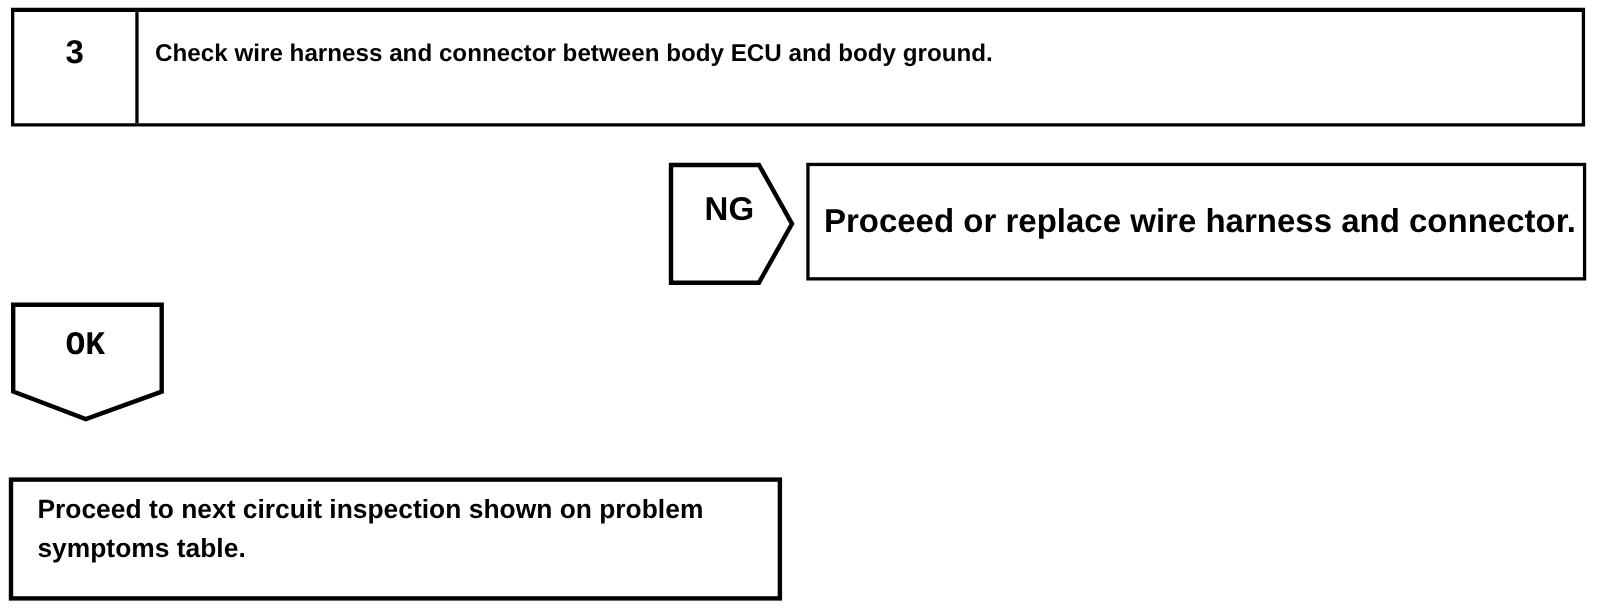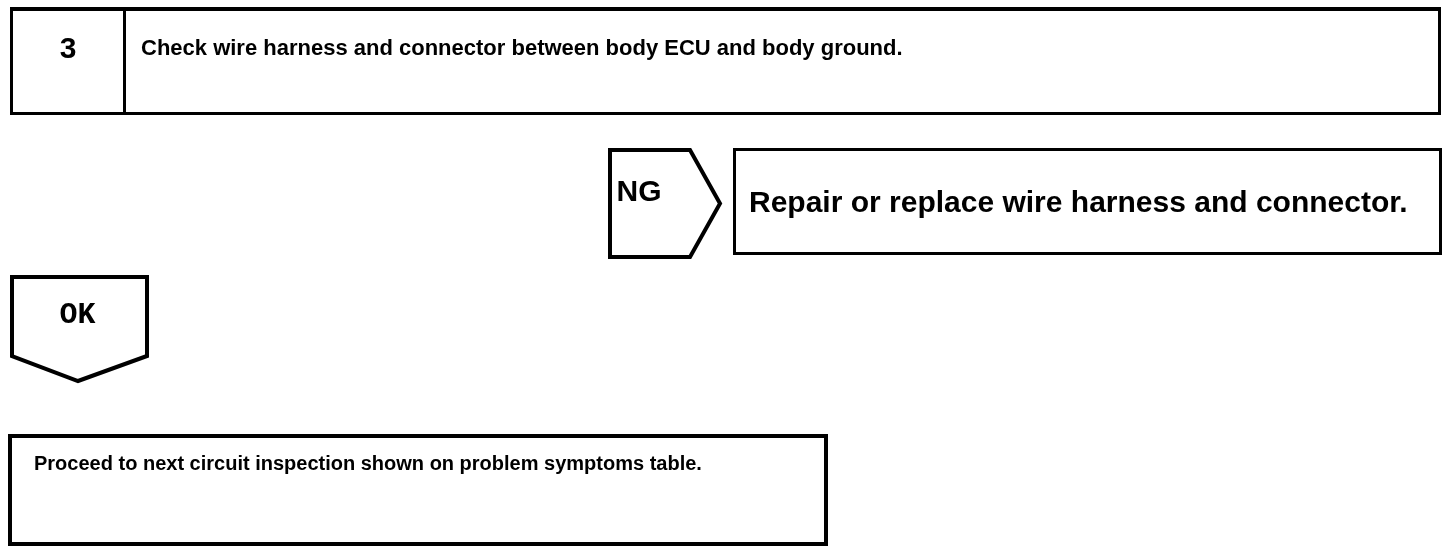--- a/index.html
+++ b/index.html
@@ -50,55 +50,55 @@
     width: 709px; height: 107px;
     display: flex;
     align-items: center;
     padding-left: 13px;
     font-size: 30px;
     white-space: nowrap;
   }
   
   .action-box-ok {
     left: 8px; top: 434px;
-    width: 820px; height: 112px;
+    width: 703px; height: 112px;
     border-width: 4px;
     padding: 8px 34px 0 22px;
-    font-size: 20px;
+    font-size: 24px;
     line-height: 35px;
   }
   .shape { position: absolute; display: block; }
   .ng-shape { left: 604px; top: 144px; }
   .ok-shape { left: 4px; top: 271px; }
   .shape-label {
     position: absolute;
     display: flex;
     align-items: center;
     justify-content: center;
     font-size: 30px;
   }
-  .ng-label { left: 584px; top: 148px; width: 110px; height: 86px; }
+  .ng-label { left: 608px; top: 148px; width: 110px; height: 86px; }
   .ok-label { left: 10px; top: 275px; width: 135px; height: 80px; font-family: Liberation Mono, monospace; }
 </style>
 </head>
 <body>
 
 <div class="canvas">
 
   <div class="box step-box">
     <div class="step-number-cell">3</div>
     <div class="step-instruction-cell">Check wire harness and connector between body ECU and body ground.</div>
   </div>
 
   <svg class="shape ng-shape" width="120" height="116" viewBox="0 0 120 116">
     <polygon points="6,6 86,6 116,59.5 86,113 6,113" fill="#ffffff" stroke="#000000" stroke-width="4" stroke-linejoin="miter"></polygon>
   </svg>
   <div class="shape-label ng-label">NG</div>
 
-  <div class="box action-box-ng">Repair or replace wire harness and connector.</div>
+  <div class="box action-box-ng">Proceed or replace wire harness and connector.</div>
 
   <svg class="shape ok-shape" width="150" height="114" viewBox="0 0 150 114">
     <polygon points="8,6 143,6 143,85 74,110 8,85" fill="#ffffff" stroke="#000000" stroke-width="4" stroke-linejoin="miter"></polygon>
   </svg>
   <div class="shape-label ok-label">OK</div>
 
   <div class="box action-box-ok">Proceed to next circuit inspection shown on problem symptoms table.</div>
 
 </div>
 

